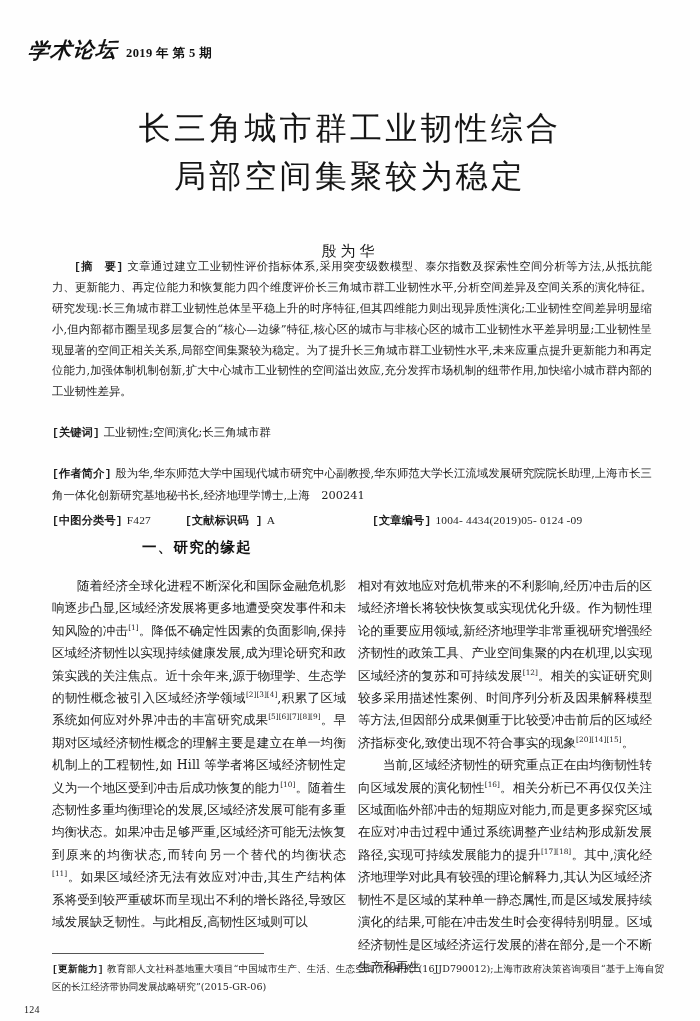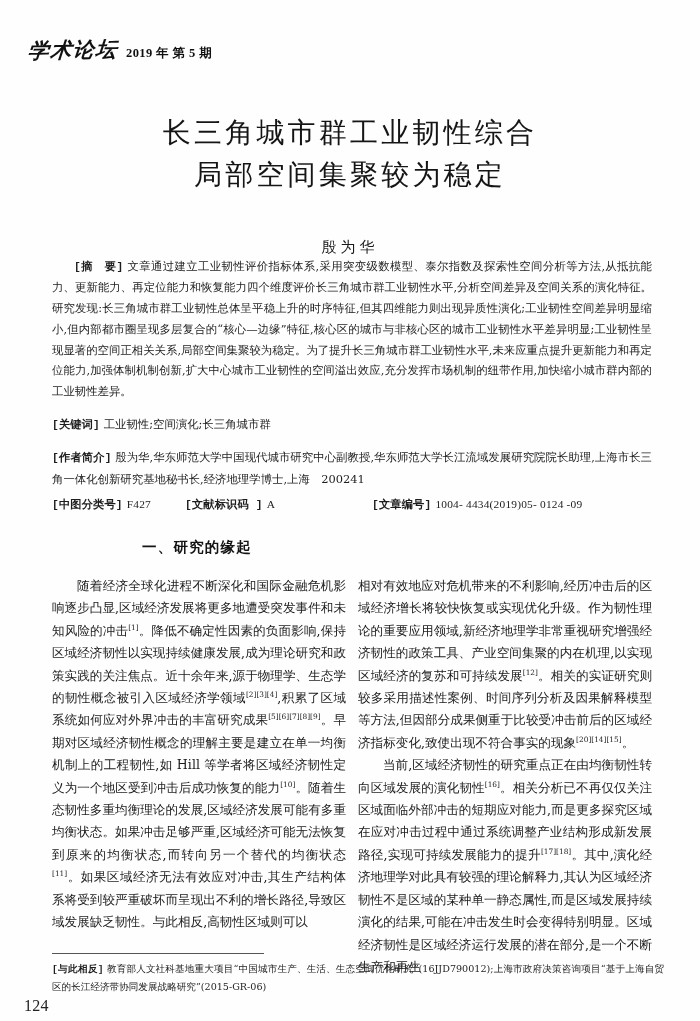--- a/index.html
+++ b/index.html
@@ -58,26 +58,26 @@
   
   .title-block {
     position: absolute;
     top: 96px;
     left: 60px;
     right: 60px;
     text-align: center;
   }
   .article-title {
     font-family: "Liberation Sans", "DejaVu Sans", sans-serif;
-    font-size: 28px;
+    font-size: 32px;
     font-weight: 500;
     letter-spacing: 3.2px;
     line-height: 1.5;
     color: #151515;
-    margin: 16px;
+    margin: 8px;
   }
   .article-title .line2 {
     display: block;
   }
   .author-name {
     margin-top: 42px;
     font-family: "DejaVu Serif", serif;
     font-size: 15px;
     letter-spacing: 4px;
     color: #1a1a1a;
@@ -104,21 +104,21 @@
     text-align: justify;
   }
   .meta-tag {
     font-family: Liberation Mono, monospace;
     font-weight: bold;
     font-size: 11.2px;
     letter-spacing: 0.2px;
   }
   .meta-text { }
   .meta-keywords, .meta-bio {
-    margin-top: 12px;
+    margin-top: 20px;
     text-align: justify;
   }
   .meta-codes {
     margin-top: 5px;
     display: flex;
     align-items: baseline;
   }
   .code-cell { white-space: nowrap; }
   .code-cell.c1 { width: 133px; }
   .code-cell.c2 { width: 187px; }
@@ -195,21 +195,21 @@
     color: #1d1d1d;
     text-align: justify;
   }
   .footnote .meta-tag { font-size: 9.6px; }
 
   .page-number {
     position: absolute;
     left: 24px;
     bottom: 6px;
     font-family: "Liberation Serif", serif;
-    font-size: 16px;
+    font-size: 10px;
     color: #222;
     letter-spacing: 0.3px;
   }
 </style>
 </head>
 <body>
 
 <div class="page">
 
   <div class="masthead">
@@ -258,18 +258,18 @@
         <p>随着经济全球化进程不断深化和国际金融危机影响逐步凸显,区域经济发展将更多地遭受突发事件和未知风险的冲击<sup>[1]</sup>。降低不确定性因素的负面影响,保持区域经济韧性以实现持续健康发展,成为理论研究和政策实践的关注焦点。近十余年来,源于物理学、生态学的韧性概念被引入区域经济学领域<sup>[2][3][4]</sup>,积累了区域系统如何应对外界冲击的丰富研究成果<sup>[5][6][7][8][9]</sup>。早期对区域经济韧性概念的理解主要是建立在单一均衡机制上的工程韧性,如 Hill 等学者将区域经济韧性定义为一个地区受到冲击后成功恢复的能力<sup>[10]</sup>。随着生态韧性多重均衡理论的发展,区域经济发展可能有多重均衡状态。如果冲击足够严重,区域经济可能无法恢复到原来的均衡状态,而转向另一个替代的均衡状态<sup>[11]</sup>。如果区域经济无法有效应对冲击,其生产结构体系将受到较严重破坏而呈现出不利的增长路径,导致区域发展缺乏韧性。与此相反,高韧性区域则可以</p>
       </div>
     <div class="col right">
         <p class="cont">相对有效地应对危机带来的不利影响,经历冲击后的区域经济增长将较快恢复或实现优化升级。作为韧性理论的重要应用领域,新经济地理学非常重视研究增强经济韧性的政策工具、产业空间集聚的内在机理,以实现区域经济的复苏和可持续发展<sup>[12]</sup>。相关的实证研究则较多采用描述性案例、时间序列分析及因果解释模型等方法,但因部分成果侧重于比较受冲击前后的区域经济指标变化,致使出现不符合事实的现象<sup>[20][14][15]</sup>。</p>
         <p>当前,区域经济韧性的研究重点正在由均衡韧性转向区域发展的演化韧性<sup>[16]</sup>。相关分析已不再仅仅关注区域面临外部冲击的短期应对能力,而是更多探究区域在应对冲击过程中通过系统调整产业结构形成新发展路径,实现可持续发展能力的提升<sup>[17][18]</sup>。其中,演化经济地理学对此具有较强的理论解释力,其认为区域经济韧性不是区域的某种单一静态属性,而是区域发展持续演化的结果,可能在冲击发生时会变得特别明显。区域经济韧性是区域经济运行发展的潜在部分,是一个不断生产和再生</p>
       </div>
   </div>
 
   <div class="footnote-rule"></div>
   <div class="footnote">
-    <span class="meta-tag">[与此相反]</span>
+    <span class="meta-tag">[更新能力]</span>
     <span>教育部人文社科基地重大项目“中国城市生产、生活、生态空间优化研究”(16JJD790012);上海市政府决策咨询项目“基于上海自贸区的长江经济带协同发展战略研究”(2015-GR-06)</span>
   </div>
 
   <div class="page-number">124</div>
 </div>
 
 </body></html>

